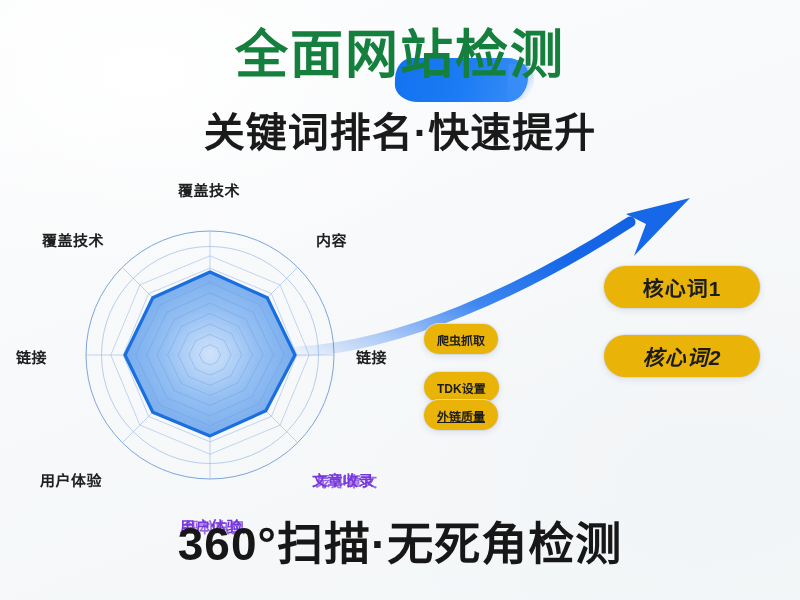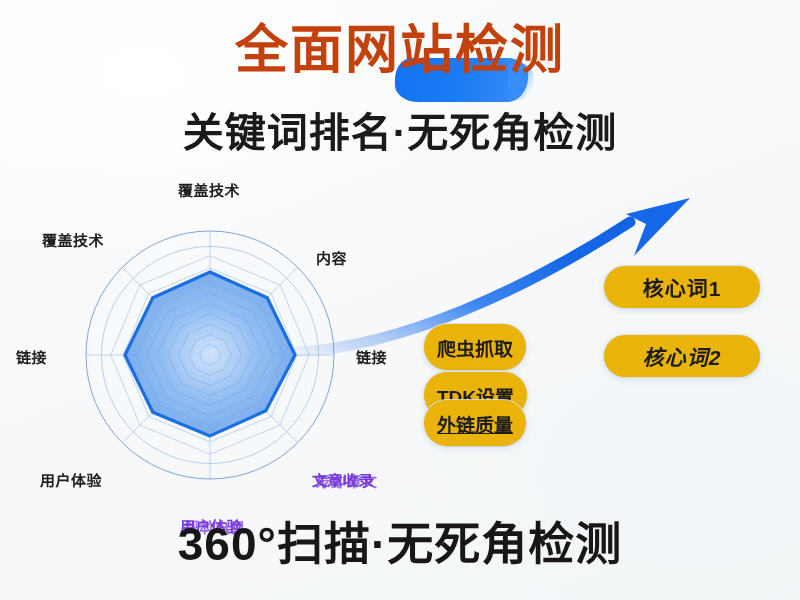--- a/index.html
+++ b/index.html
@@ -34,23 +34,22 @@
     width: 800px;
     text-align: center;
   }
   .headline {
     position: relative;
     display: inline-block;
     font-size: 53px;
     line-height: 1;
     font-weight: 700;
     letter-spacing: 2px;
-    color: #c2410c;
-    white-space: nowrap;
-    font-family: Liberation Mono, monospace;
+    color: #15803d;
+    white-space: nowrap;
   }
   .headline .seg {
     position: relative;
     z-index: 2;
   }
   .hl-swipe {
     position: absolute;
     z-index: 1;
     left: 160px;
     top: 30px;
@@ -147,22 +146,22 @@
     box-shadow: 0 2px 7px rgba(40,60,90,0.13), 0 0 0 1px rgba(225,232,240,0.85);
     display: flex;
     align-items: center;
     justify-content: center;
     font-weight: 700;
     color: #1c1c1c;
     white-space: nowrap;
   }
   .pill.small {
     height: 30px;
-    padding: 8px 13px;
-    font-size: 19px;
+    padding: 0 13px;
+    font-size: 12px;
     left: 424px;
   }
   .pill.big {
     height: 42px;
     width: 156px;
     font-size: 21px;
     left: 604px;
     letter-spacing: 1px;
   }
   #pill-crawl  { top: 324px; }
@@ -176,21 +175,21 @@
 
 <div id="poster"></div>
 
 <div class="headline-wrap">
   <div class="headline">
     <span class="hl-swipe"></span>
     <span class="seg">全面</span><span class="seg">网站</span><span class="seg">检测</span>
   </div>
 </div>
 
-<div class="subhead">关键词排名·无死角检测</div>
+<div class="subhead">关键词排名·快速提升</div>
 
 <div id="radar-block">
   <svg id="radar-svg" width="370" height="320" viewBox="0 0 370 320">
     <defs>
       <radialGradient id="radarFill" cx="50%" cy="50%" r="50%">
         <stop offset="0%" stop-color="#cfe2fa" stop-opacity="0.95"></stop>
         <stop offset="55%" stop-color="#8fbcf2" stop-opacity="0.95"></stop>
         <stop offset="100%" stop-color="#74a9ec" stop-opacity="0.95"></stop>
       </radialGradient>
     </defs>
@@ -218,21 +217,21 @@
         <polygon points="180.0,97.8 222.9,117.1 243.7,160.0 221.9,201.9 180.0,220.7 137.1,202.9 116.3,160.0 137.1,117.1" fill="none" stroke="#5f9ae4" stroke-width="0.7" opacity="0.55"></polygon>
         <polygon points="180.0,108.1 215.8,124.2 233.1,160.0 214.9,194.9 180.0,210.6 144.2,195.8 126.9,160.0 144.2,124.2" fill="none" stroke="#5f9ae4" stroke-width="0.7" opacity="0.55"></polygon>
         <polygon points="180.0,118.5 208.6,131.4 222.5,160.0 207.9,187.9 180.0,200.5 151.4,188.6 137.5,160.0 151.4,131.4" fill="none" stroke="#5f9ae4" stroke-width="0.7" opacity="0.55"></polygon>
         <polygon points="180.0,128.9 201.5,138.5 211.9,160.0 200.9,180.9 180.0,190.4 158.5,181.5 148.1,160.0 158.5,138.5" fill="none" stroke="#5f9ae4" stroke-width="0.7" opacity="0.55"></polygon>
         <polygon points="180.0,139.3 194.3,145.7 201.2,160.0 194.0,174.0 180.0,180.2 165.7,174.3 158.8,160.0 165.7,145.7" fill="none" stroke="#5f9ae4" stroke-width="0.7" opacity="0.55"></polygon>
         <polygon points="180.0,149.6 187.2,152.8 190.6,160.0 187.0,167.0 180.0,170.1 172.8,167.2 169.4,160.0 172.8,152.8" fill="none" stroke="#5f9ae4" stroke-width="0.7" opacity="0.55"></polygon>
       </g>
   </svg>
 
   <div class="axis-label" id="lbl-0" style="left: 148px; top: -16px;">覆盖技术</div>
-  <div class="axis-label" id="lbl-1" style="left: 285.924px; top: 52px;">内容</div>
+  <div class="axis-label" id="lbl-1" style="left: 285.924px; top: 34px;">内容</div>
   <div class="axis-label" id="lbl-2" style="left: 326px; top: 151px;">链接</div>
   <div class="axis-label glitch" id="lbl-3" style="left: 281.924px; top: 273.924px; position: absolute;">文章收录<span class="ghost">文章收录</span></div>
   <div class="axis-label glitch" id="lbl-4" style="left: 150px; top: 320px; position: absolute;">用户体验<span class="ghost">用户体验</span></div>
   <div class="axis-label" id="lbl-5" style="left: 10.0761px; top: 273.924px;">用户体验</div>
   <div class="axis-label" id="lbl-6" style="left: -14px; top: 151px;">链接</div>
   <div class="axis-label" id="lbl-7" style="left: 12.0761px; top: 34.0761px;">覆盖技术</div>
 </div>
 
 <svg id="arrow-svg" width="420" height="180" viewBox="0 0 420 180">
   <defs>

